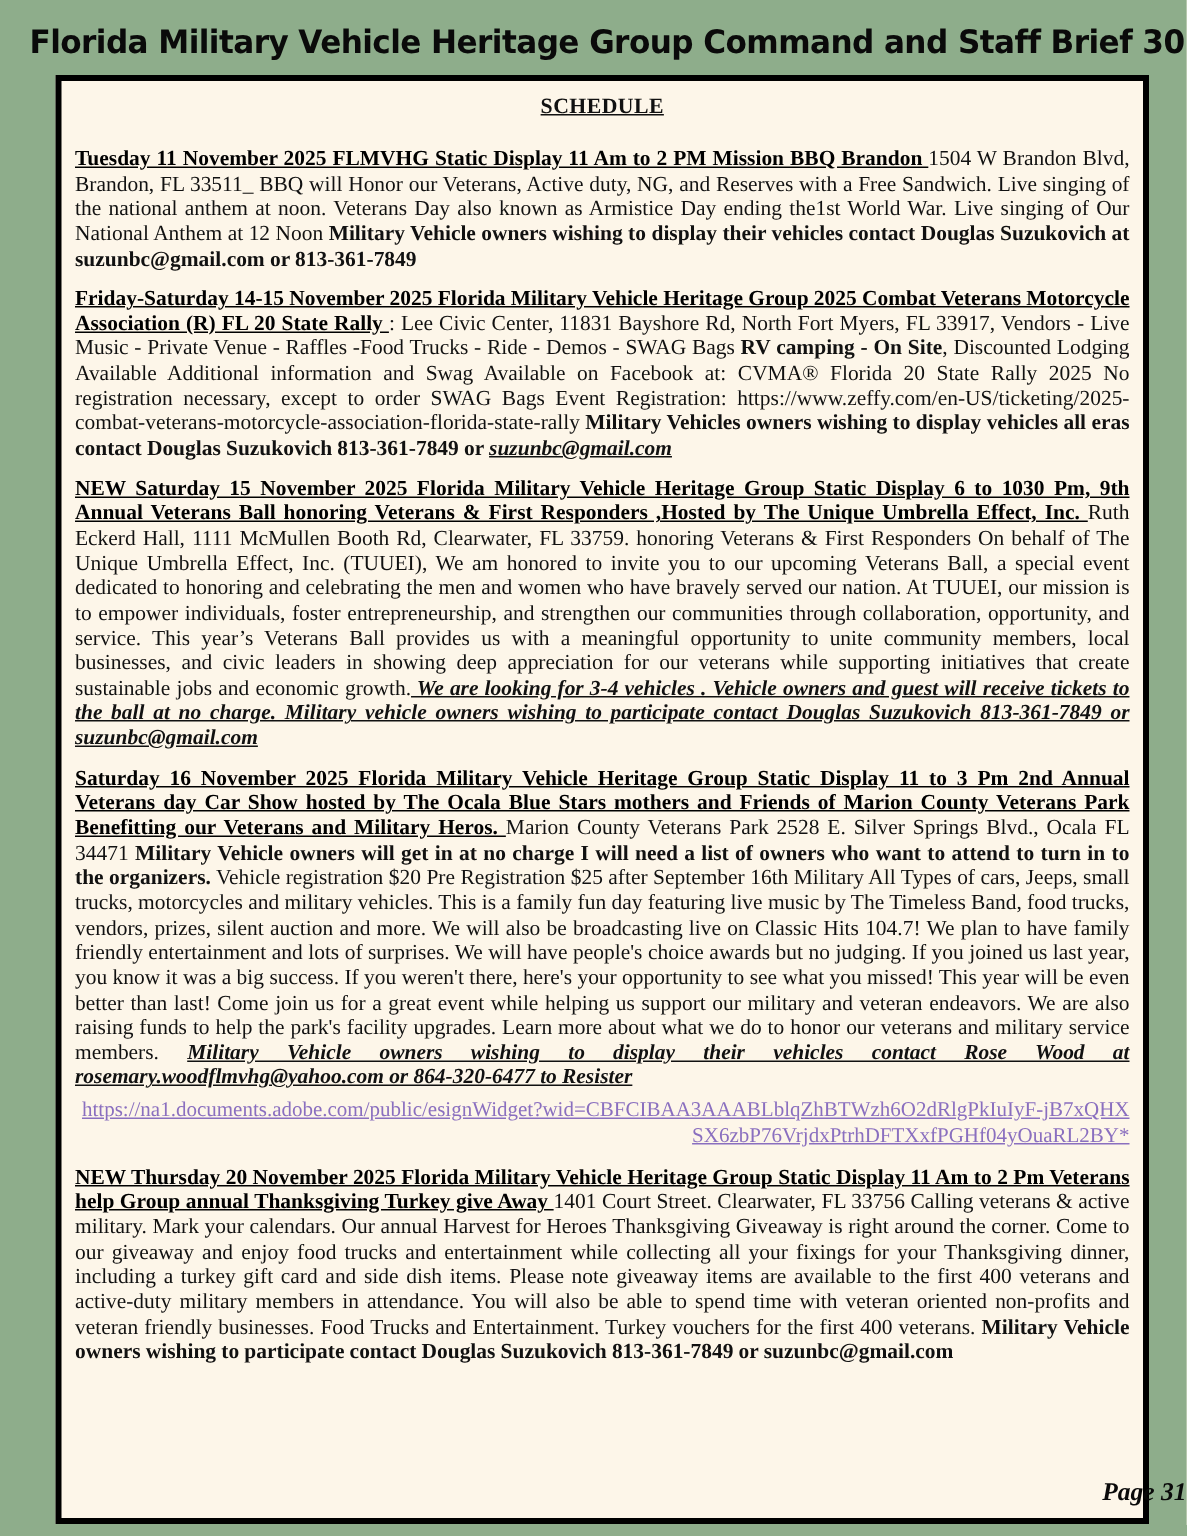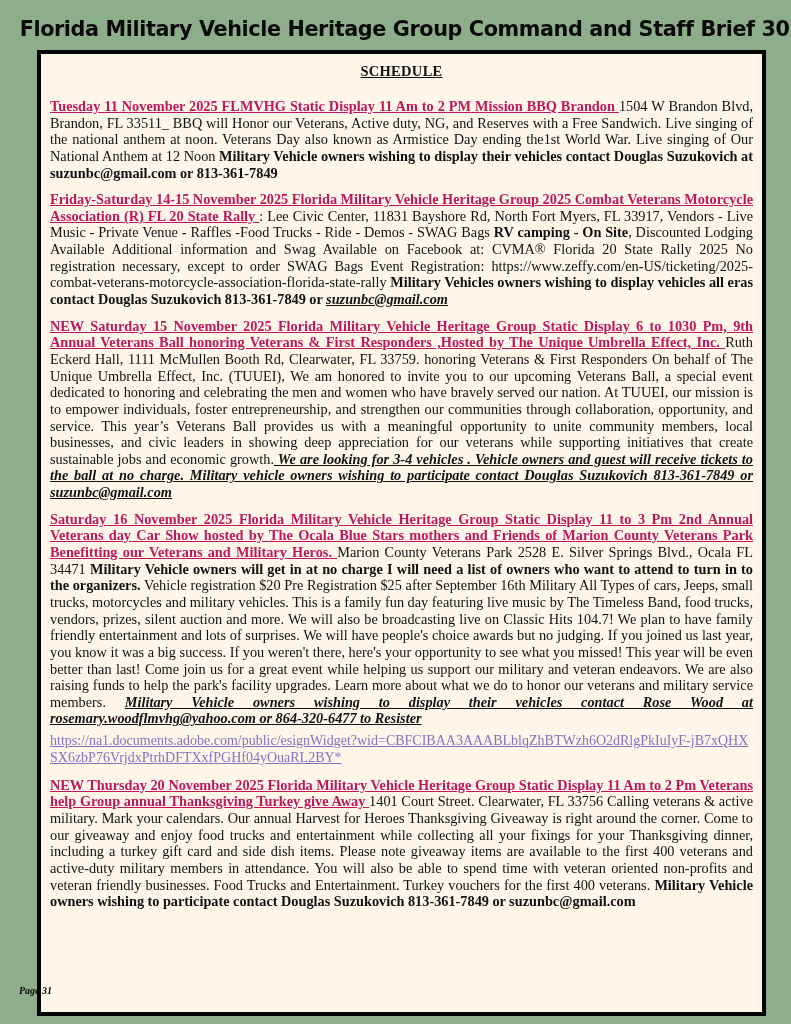--- a/index.html
+++ b/index.html
@@ -60,53 +60,53 @@
     line-height: 1.165;
     color: #111111;
     text-align: justify;
     margin: 0 0 10px 0;
     word-spacing: -0.1px;
   }
   .entry.tight {
     margin-bottom: 6px;
   }
   .hl {
-    color: #be185d;
+    color: #000000;
     font-weight: bold;
     text-decoration: underline;
   }
   .b {
     font-weight: bold;
   }
   .bu {
     font-weight: bold;
     text-decoration: underline;
     font-style: italic;
   }
   .url-line {
     color: #8a6fbf;
     text-decoration: underline;
     font-size: 14px;
     line-height: 1.2;
     word-break: break-all;
     margin: 6px 0 10px 0;
     display: block;
+    text-align: right;
   }
   .footer {
     position: absolute;
     left: 0;
     right: 0;
     top: 985px;
-    text-align: left;
+    text-align: right;
     font-family: "Liberation Serif", serif;
     font-style: italic;
     font-weight: bold;
-    font-size: 10px;
+    font-size: 17px;
     color: #0a0a0a;
-    padding-left: 19px;
   }
 </style>
 </head>
 <body>
 
 <div class="page">
 
   <div class="page-title">Florida Military Vehicle Heritage Group  Command and Staff Brief 30 October 2025</div>
 
   <div class="content-box">

